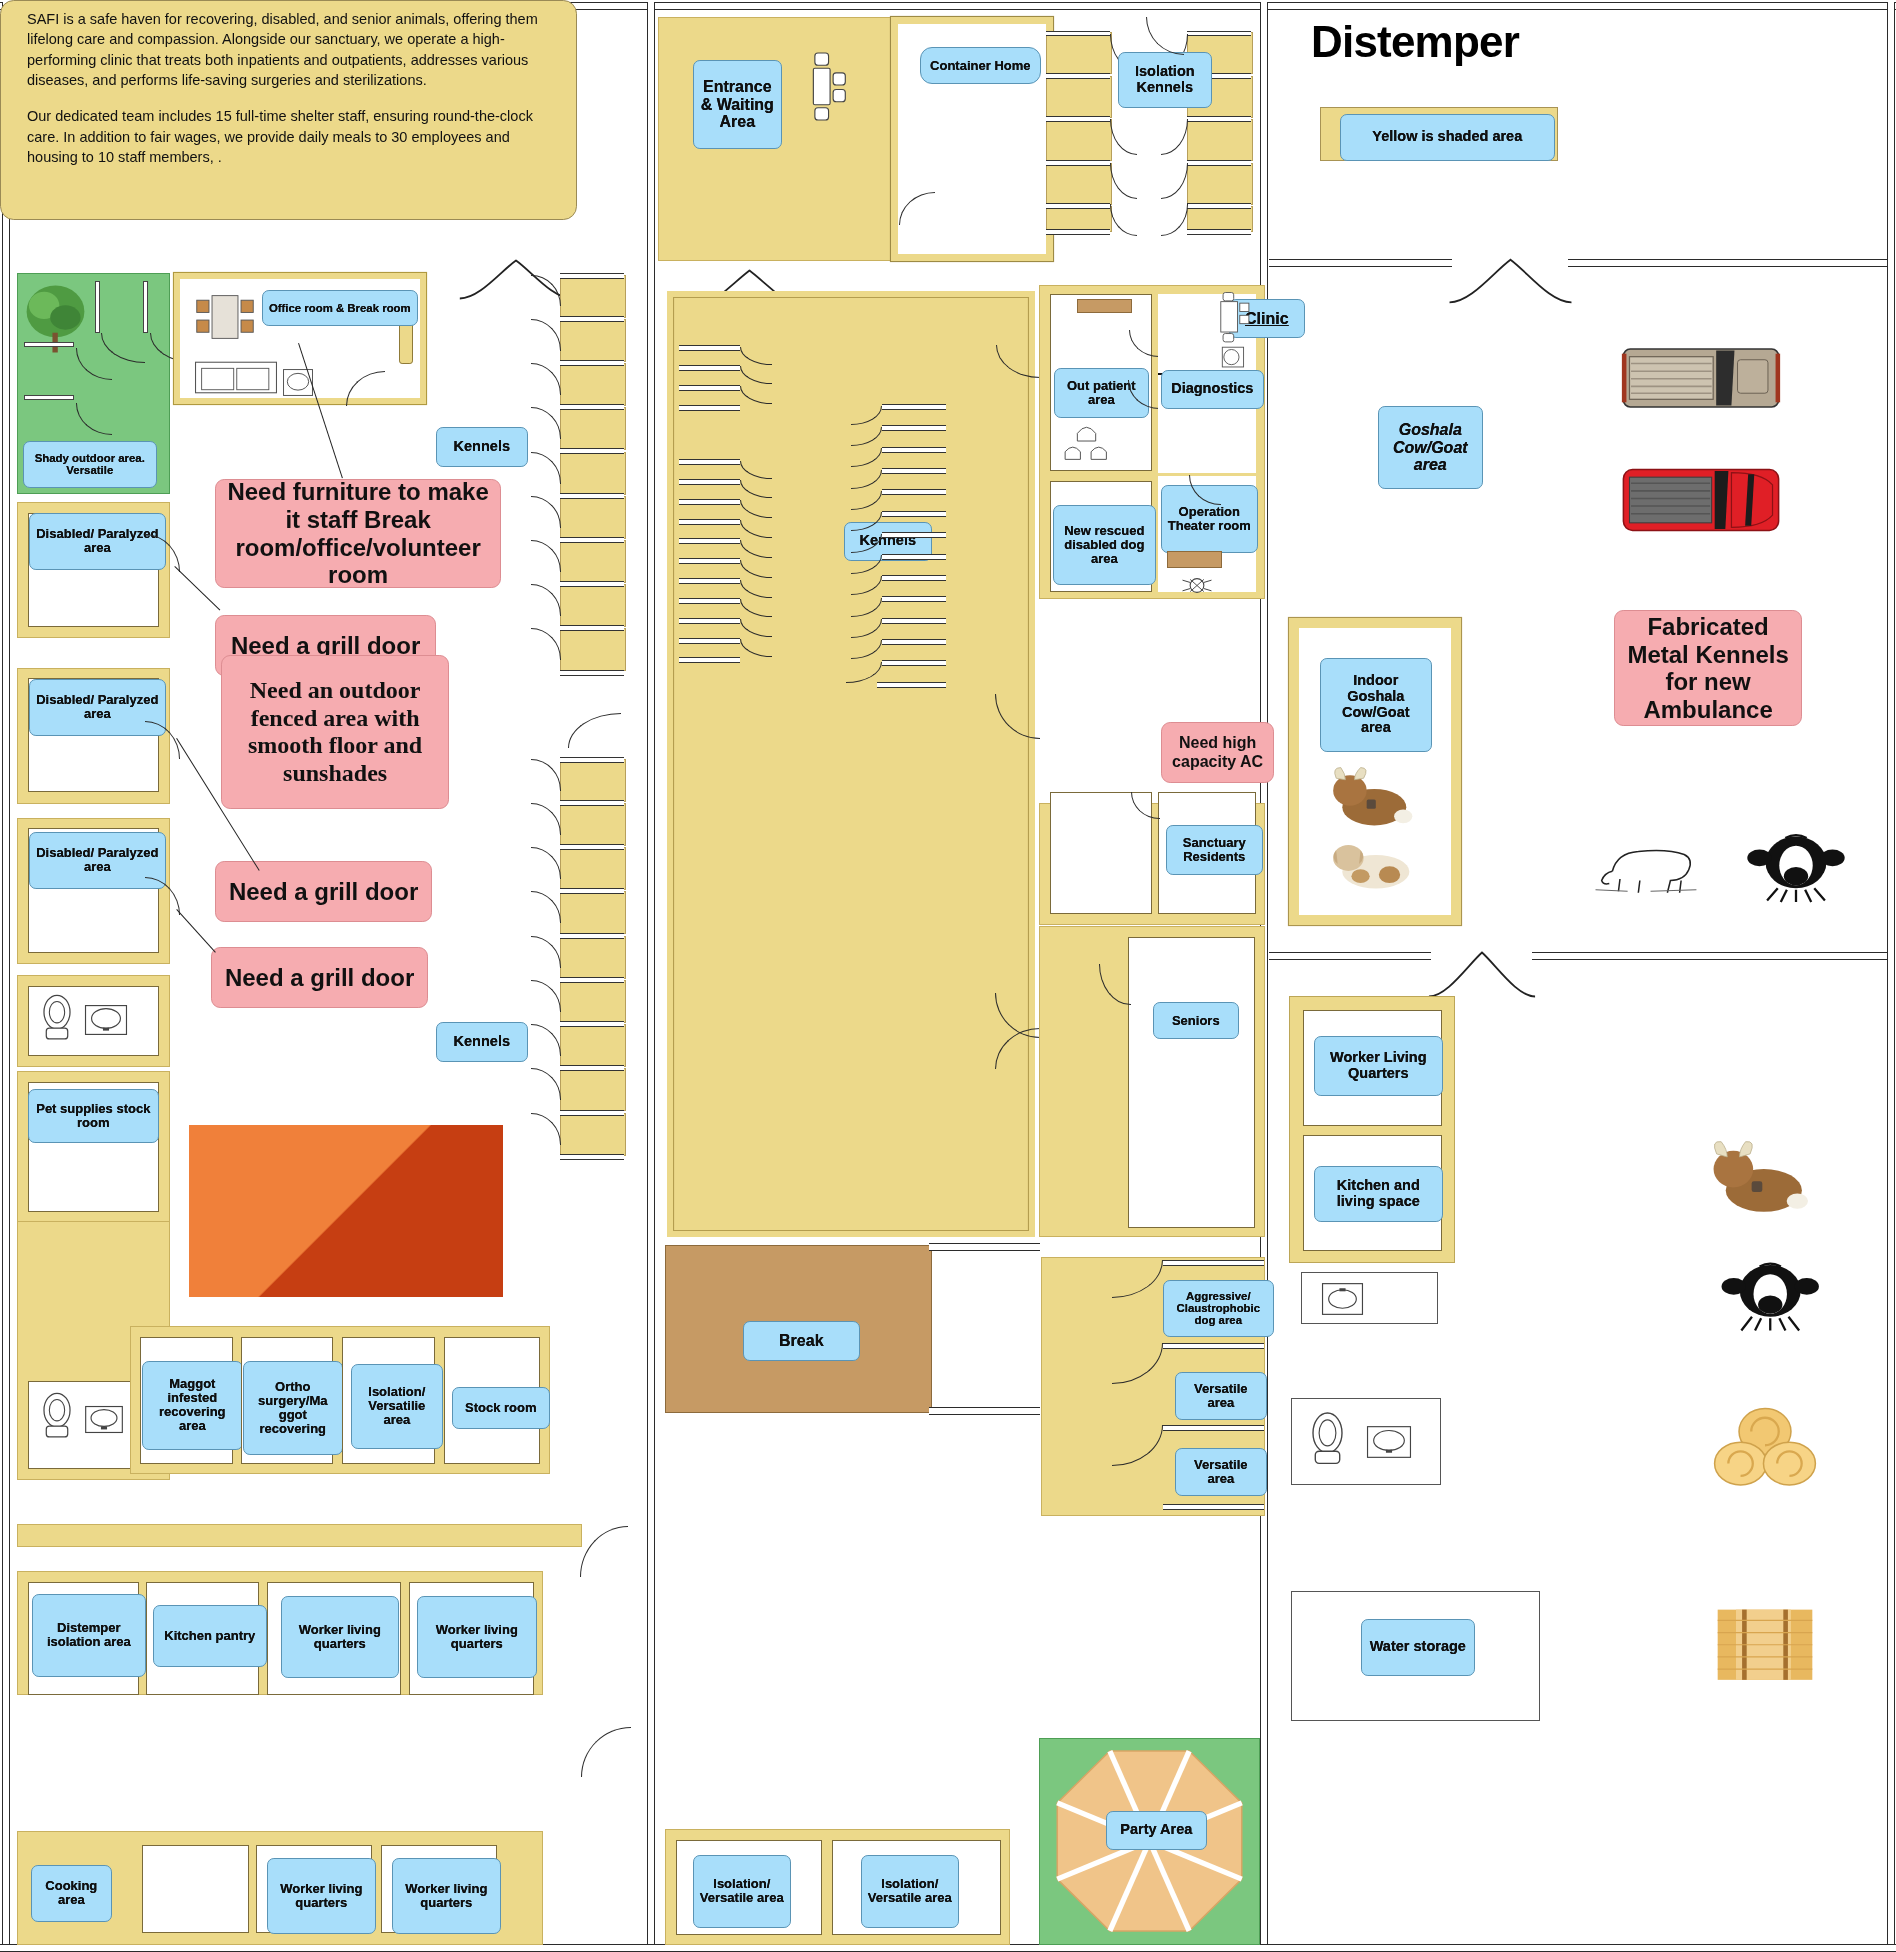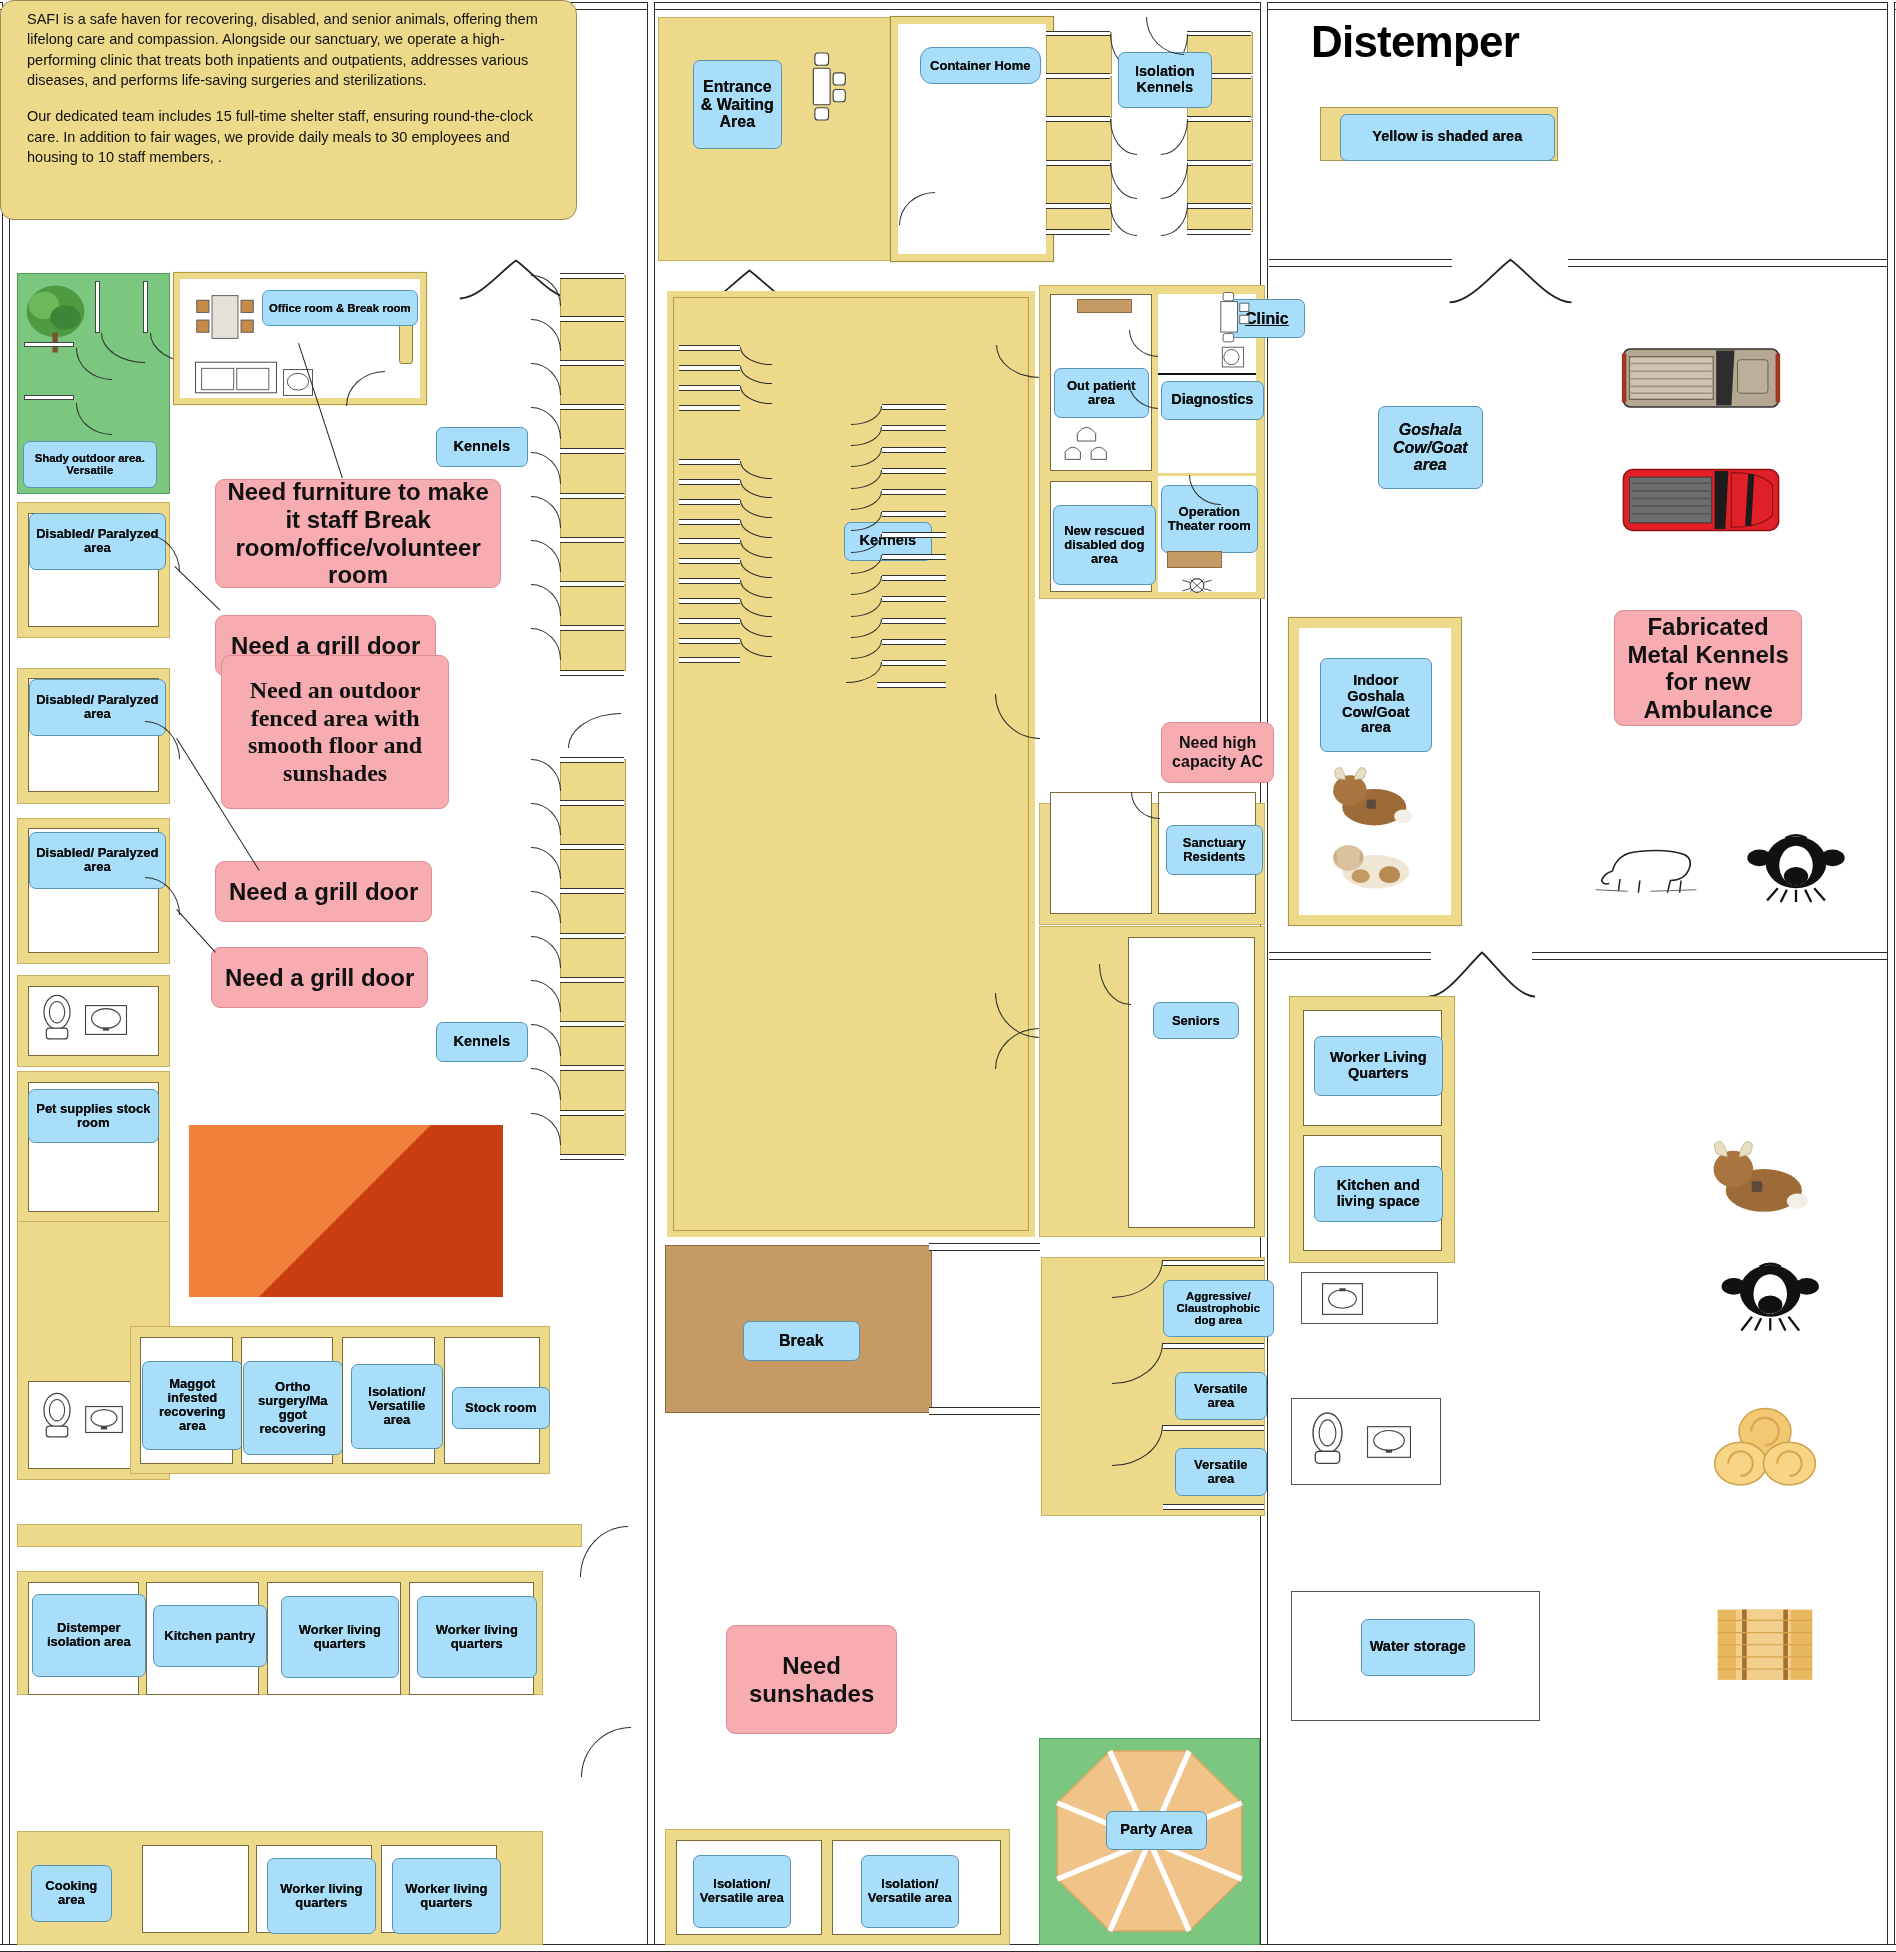--- a/index.html
+++ b/index.html
@@ -443,21 +443,21 @@
     <rect x="2" y="14" width="22" height="40" fill="#fff" stroke="#555" stroke-width="1.2"></rect>
     <rect x="5" y="2" width="14" height="11" rx="3" fill="#fff" stroke="#555" stroke-width="1.2"></rect>
     <rect x="5" y="56" width="14" height="11" rx="3" fill="#fff" stroke="#555" stroke-width="1.2"></rect>
     <rect x="27" y="16" width="12" height="11" fill="#fff" stroke="#555" stroke-width="1.2"></rect>
     <rect x="27" y="32" width="12" height="11" fill="#fff" stroke="#555" stroke-width="1.2"></rect>
     <rect x="4" y="74" width="28" height="26" fill="#fff" stroke="#555" stroke-width="1.2"></rect>
     <circle cx="16" cy="87" r="10" fill="#fff" stroke="#555" stroke-width="1.2"></circle>
   </svg>
 
   <div class="abs" style="left:1158px;top:375px;width:98px;height:98px;background:#fff;"></div>
-  <div class="lbl s16" style="left:1161px;top:381px;width:90px;height:29px;">Diagnostics</div>
+  <div class="lbl s16" style="left:1161px;top:370px;width:90px;height:29px;">Diagnostics</div>
 
   <div class="abs" style="left:1050px;top:481px;width:102px;height:111px;background:#fff;border:0.8px solid #7a6a3a;"></div>
   <div class="lbl s14" style="left:1053px;top:505px;width:90px;height:70px;">New rescued disabled dog area</div>
 
   <div class="abs" style="left:1158px;top:476px;width:98px;height:116px;background:#fff;"></div>
   <div class="lbl s14" style="left:1161px;top:485px;width:84px;height:58px;">Operation Theater room</div>
   <div class="abs" style="left:1167px;top:551px;width:55px;height:17px;background:#c69a64;border:0.8px solid #8d6a3b;"></div>
   <svg class="icon" style="left:1181px;top:574px;width:32px;height:23px;" viewBox="0 0 42 30">
     <circle cx="21" cy="15" r="9" fill="#fff" stroke="#444" stroke-width="1.4"></circle>
     <path d="M12,7 L30,23 M30,7 L12,23" stroke="#444" stroke-width="1.2"></path>
@@ -487,21 +487,20 @@
   <div class="lbl s14" style="left:1175px;top:1372px;width:79px;height:38px;">Versatile area</div>
   <div class="lbl s14" style="left:1175px;top:1448px;width:79px;height:38px;">Versatile area</div>
   <div class="pendoorline" style="left:1163px;top:1260px;width:101px;"></div>
   <div class="pendoorline" style="left:1163px;top:1343px;width:101px;"></div>
   <div class="pendoorline" style="left:1163px;top:1425px;width:101px;"></div>
   <div class="pendoorline" style="left:1163px;top:1504px;width:101px;"></div>
   <div class="arc arc-br" style="left:1112px;top:1260px;width:50px;height:37px;"></div>
   <div class="arc arc-br" style="left:1112px;top:1343px;width:50px;height:40px;"></div>
   <div class="arc arc-br" style="left:1112px;top:1425px;width:50px;height:40px;"></div>
 
-  <div class="note n26" style="left:726px;top:1625px;width:154px;height:95px;">Need sunshades</div>
 
   <div class="abs yellow" style="left:665px;top:1829px;width:345px;height:116px;"></div>
   <div class="abs" style="left:676px;top:1840px;width:146px;height:95px;background:#fff;border:0.8px solid #7a6a3a;"></div>
   <div class="lbl s14" style="left:693px;top:1855px;width:85px;height:63px;">Isolation/ Versatile area</div>
   <div class="abs" style="left:832px;top:1840px;width:169px;height:95px;background:#fff;border:0.8px solid #7a6a3a;"></div>
   <div class="lbl s14" style="left:861px;top:1855px;width:85px;height:63px;">Isolation/ Versatile area</div>
 
   <div class="green abs" style="left:1039px;top:1738px;width:221px;height:207px;"></div>
   <svg class="icon" style="left:1054px;top:1748px;width:191px;height:186px;" viewBox="0 0 250 244">
     <polygon points="73,4 177,4 246,72 246,172 177,240 73,240 4,172 4,72" fill="#f0c489" stroke="#d9a565" stroke-width="2"></polygon>

